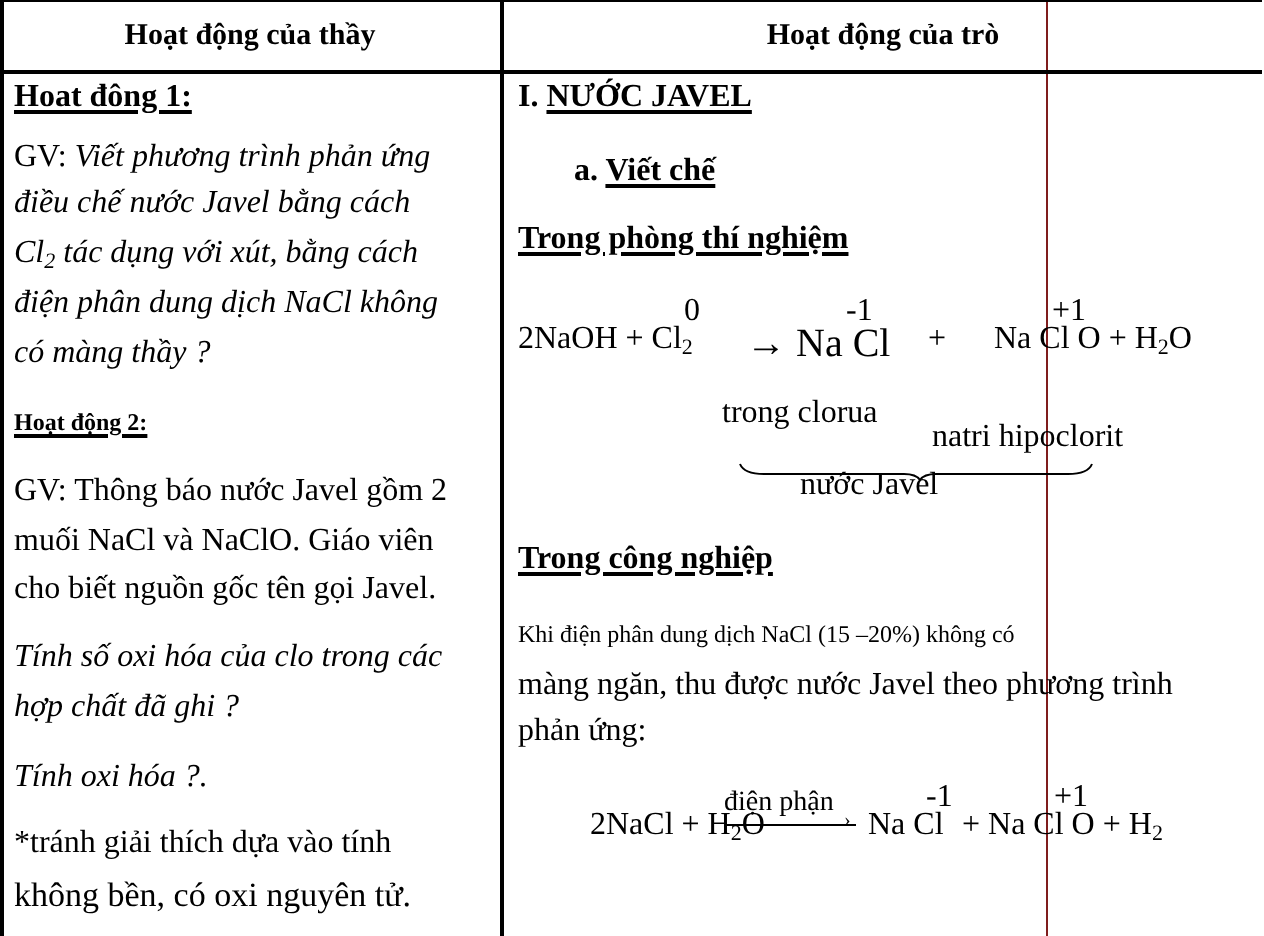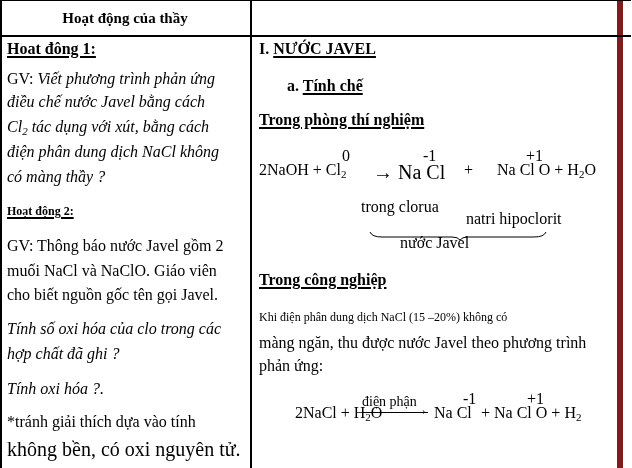--- a/index.html
+++ b/index.html
@@ -1,19 +1,19 @@
 <!DOCTYPE html>
 <html><head>
 <meta charset="utf-8">
 <style>
   html, body { margin: 0; padding: 0; background: #ffffff; }
   body { width: 632px; height: 468px; overflow: hidden; position: relative;
          font-family: "Liberation Serif", "DejaVu Serif", serif; color: #000; }
-  .table { position: absolute; left: 0; top: 0; width: 623px; height: 468px;
-           border-right: 6px solid #7f1d1d; box-sizing: border-box; }
+  .table { position: absolute; left: 0; top: 0; width: 524px; height: 468px;
+           border-right: 1px solid #7f1d1d; box-sizing: border-box; }
   .hline { position: absolute; left: 0; width: 631px; height: 2px; background: #000; }
   .vline { position: absolute; top: 0; width: 2px; height: 468px; background: #000; }
   .hdr { position: absolute; top: 0; height: 36px; line-height: 36px;
          font-weight: bold; font-size: 15px; text-align: center; }
   .b { font-weight: bold; }
   .u { text-decoration: underline; text-decoration-thickness: 2px; text-underline-offset: 2px; }
   .i { font-style: italic; }
   .abs { position: absolute; white-space: nowrap; }
   .ox { position: absolute; font-size: 16px; line-height: 16px; }
   sub { font-size: 11px; vertical-align: -3px; line-height: 0; }
@@ -23,20 +23,21 @@
 <body>
 
 <div class="table">
 
   <div class="vline" style="left:0;"></div>
   <div class="vline" style="left:250px;"></div>
   <div class="hline" style="top:0;height:1px;"></div>
   <div class="hline" style="top:35px;"></div>
 
   <div class="hdr" style="left:0;width:250px;">Hoạt động của thầy</div>
+  <div class="hdr" style="left:252px;width:379px;">Hoạt động của trò</div>
 
   <div>
     <div class="abs b u" style="left:7px;top:40px;font-size:16px;">Hoat đông 1:</div>
 
     <div class="abs" style="left:7px;top:68px;font-size:16px;line-height:22px;">
       <span>GV: </span><span class="i">Viết phương trình phản ứng</span>
     </div>
     <div class="abs i" style="left:7px;top:93px;font-size:16px;">điều chế nước Javel bằng cách</div>
     <div class="abs i" style="left:7px;top:118px;font-size:16px;"><span>Cl</span><sub>2</sub> <span>tác dụng với xút, bằng cách</span></div>
     <div class="abs i" style="left:7px;top:143px;font-size:16px;">điện phân dung dịch NaCl không</div>
@@ -47,30 +48,30 @@
     <div class="abs" style="left:7px;top:237px;font-size:16px;">GV: Thông báo nước Javel gồm 2</div>
     <div class="abs" style="left:7px;top:262px;font-size:16px;">muối NaCl và NaClO. Giáo viên</div>
     <div class="abs" style="left:7px;top:286px;font-size:16px;">cho biết nguồn gốc tên gọi Javel.</div>
 
     <div class="abs i" style="left:7px;top:320px;font-size:16px;text-align:right;">Tính số oxi hóa của clo trong các</div>
     <div class="abs i" style="left:7px;top:345px;font-size:16px;">hợp chất đã ghi ?</div>
 
     <div class="abs i" style="left:7px;top:380px;font-size:16px;">Tính oxi hóa ?.</div>
 
     <div class="abs" style="left:7px;top:413px;font-size:16px;">*tránh giải thích dựa vào tính</div>
-    <div class="abs" style="left:7px;top:438px;font-size:20px;font-family:Liberation Serif, serif;">không bền, có oxi nguyên tử.</div>
+    <div class="abs" style="left:7px;top:438px;font-size:17px;font-family:Liberation Serif, serif;">không bền, có oxi nguyên tử.</div>
   </div>
 
   <div>
     <div class="abs b" style="left:259px;top:40px;font-size:16px;">
       <span>I. </span><span class="u">NƯỚC JAVEL</span>
     </div>
 
     <div class="abs b" style="left:287px;top:77px;font-size:16px;">
-      <span>a. </span><span class="u">Tính chế</span>
+      <span>a. </span><span class="u">Viết chế</span>
     </div>
 
     <div class="abs b u" style="left:259px;top:111px;font-size:16px;">Trong phòng thí nghiệm</div>
 
     <div>
       <div class="abs" style="left:259px;top:161px;font-size:16px;"><span>2NaOH + Cl</span><sub>2</sub></div>
       <div class="ox" style="left:342px;top:148px;">0</div>
       <div class="abs" style="left:373px;top:161px;font-size:20px;">→ Na Cl</div>
       <div class="ox" style="left:423px;top:148px;">-1</div>
       <div class="abs" style="left:464px;top:161px;font-size:16px;">+</div>

